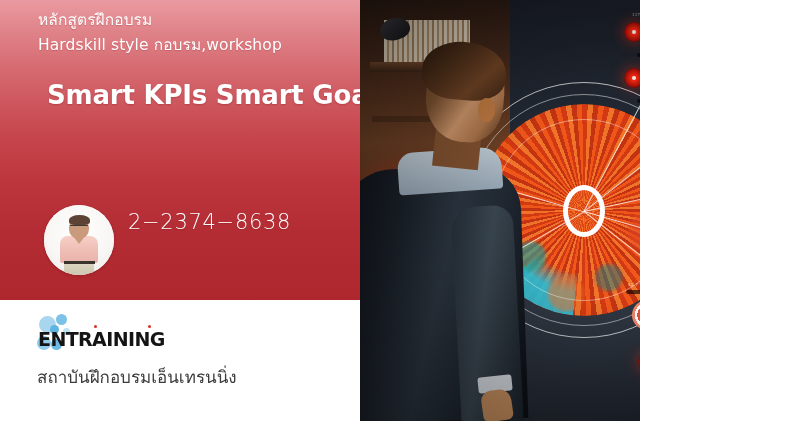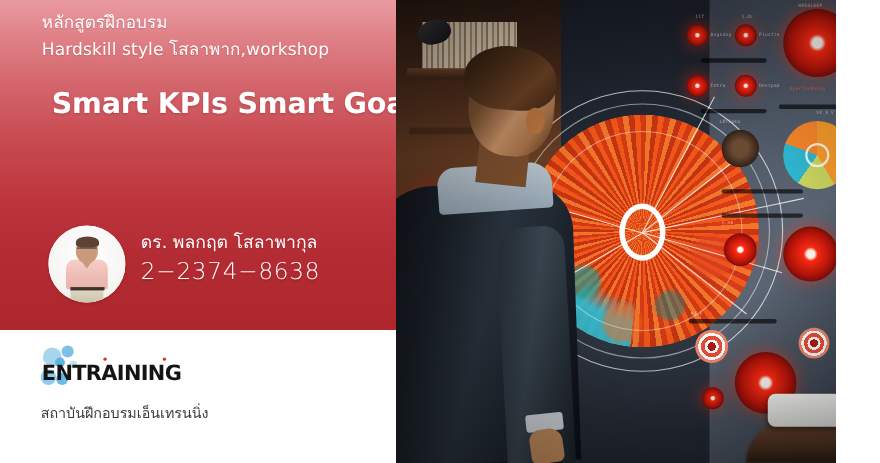--- a/index.html
+++ b/index.html
@@ -1,20 +1,20 @@
 <!DOCTYPE html>
 <html><head>
 <meta charset="utf-8">
 <title>Smart KPIs Smart Goal</title>
 <style>
   * { margin:0; padding:0; box-sizing:border-box; }
   html,body { width:800px; height:421px; overflow:hidden; background:#fff; }
   body { font-family:"DejaVu Sans","Liberation Sans",sans-serif; }
 
-  .page { position:relative; width:760px; height:421px; overflow:hidden; }
+  .page { position:relative; width:640px; height:421px; overflow:hidden; }
 
   
   .left-panel {
     position:absolute; left:0; top:0; width:360px; height:421px;
     background:#ffffff; overflow:hidden;
   }
   .red-block {
     position:absolute; left:0; top:0; width:360px; height:300px;
     background:linear-gradient(180deg,#e99aa0 0%,#df8288 11%,#d4666d 25%,
                #c94a51 42%,#bd363d 60%,#b42c33 78%,#ad272d 100%);
@@ -88,21 +88,21 @@
   .logo-dot {
     position:absolute; left:57px; top:11px; width:3px; height:3px;
     border-radius:50%; background:#e02a26;
   }
   .logo-dot2 {
     position:absolute; left:111px; top:11px; width:3px; height:3px;
     border-radius:50%; background:#e02a26;
   }
   .org-name {
     position:absolute; left:37px; top:68px; width:300px;
-    color:#3b3b3b; font-size:13px; line-height:18px; white-space:nowrap;
+    color:#3b3b3b; font-size:17px; line-height:18px; white-space:nowrap;
   }
   .site-url {
     position:absolute; left:37px; top:94px; width:300px;
     color:#3b3b3b; font-size:12.5px; line-height:18px; white-space:nowrap;
   }
 
   
   .photo {
     position:absolute; left:360px; top:0; width:440px; height:421px;
     overflow:hidden; background:#14171f;
@@ -282,38 +282,37 @@
 <body>
 
 <div class="page">
 
   <div class="left-panel">
 
     <div class="red-block"></div>
 
     <div class="subtitle-wrap">
       <div class="subtitle-line">หลักสูตรฝึกอบรม</div>
-      <div class="subtitle-line">Hardskill style โสลาพาก,workshop</div>
+      <div class="subtitle-line">Hardskill style กอบรม,workshop</div>
     </div>
 
     <div class="main-title">Smart KPIs Smart Goal</div>
 
     <div class="presenter">
       <div class="avatar">
         <div class="av-bg"></div>
         <div class="av-shirt"></div>
         <div class="av-pants"></div>
         <div class="av-belt"></div>
         <div class="av-collar"></div>
         <div class="av-head"></div>
         <div class="av-hair"></div>
         <div class="av-glass"></div>
       </div>
       <div class="presenter-text">
-        <div class="presenter-name">ดร. พลกฤต  โสลาพากุล</div>
         <div class="presenter-phone">2−2374−8638</div>
       </div>
     </div>
 
     <div class="footer">
       <div class="logo">
         <div class="bub b1"></div>
         <div class="bub b2"></div>
         <div class="bub b3"></div>
         <div class="bub b4"></div>

